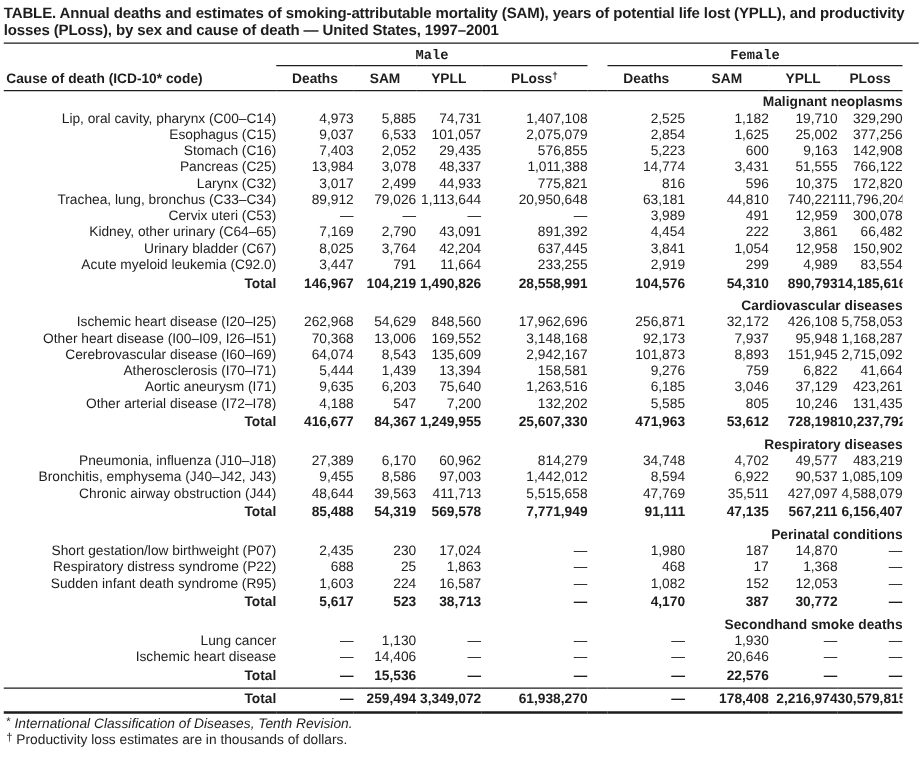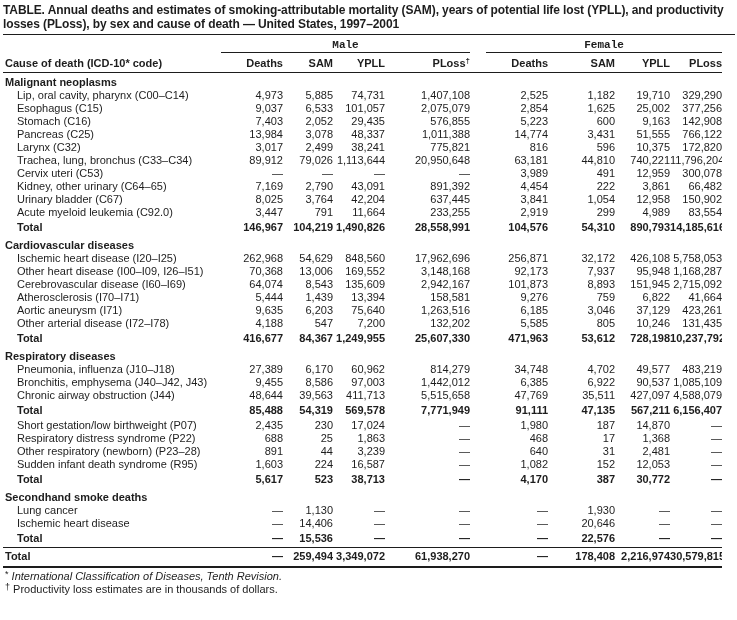--- a/index.html
+++ b/index.html
@@ -56,31 +56,31 @@
     padding-bottom: 1px;
     font-family: Liberation Mono, monospace;
   }
   tr.subhead th {
     border-bottom: 1.5px solid #1d1d1d;
     padding-top: 4px;
     padding-bottom: 3px;
     margin-top: 12px;
   }
   th.cause-head { text-align: left; padding-left: 2px; }
-  th.num-head   { text-align: right; }
+  th.num-head   { text-align: center; }
   th sup { font-size: 8px; vertical-align: top; line-height: 1; }
   tbody td {
     padding: 0;
     height: 13px;
     line-height: 13px;
     font-size: 11px;
     white-space: nowrap;
     overflow: hidden;
   }
-  td.label { text-align: left; padding-left: 2px; }
+  td.label { text-align: right; padding-left: 2px; }
   td.num   { text-align: right; }
   tr.section td        { font-weight: bold; padding-top: 3px; }
   tr.item td.label     { padding-left: 14px; }
   tr.total td          { font-weight: bold; padding-top: 2px; padding-bottom: 2px; }
   tr.total td.label    { padding-left: 14px; }
   tr.burn td.label     { font-weight: bold; }
   tr.burn td           { padding-top: 2px; padding-bottom: 1px; }
   tr.grand td {
     font-weight: bold;
     border-top: 1px solid #1d1d1d;
@@ -187,21 +187,21 @@
           <td></td>
           <td class="num">14,774</td>
           <td class="num">3,431</td>
           <td class="num">51,555</td>
           <td class="num">766,122</td>
         </tr>
         <tr class="item">
           <td class="label">Larynx (C32)</td>
           <td class="num">3,017</td>
           <td class="num">2,499</td>
-          <td class="num">38,241</td>
+          <td class="num">44,933</td>
           <td class="num">775,821</td>
           <td></td>
           <td class="num">816</td>
           <td class="num">596</td>
           <td class="num">10,375</td>
           <td class="num">172,820</td>
         </tr>
         <tr class="item">
           <td class="label">Trachea, lung, bronchus (C33–C34)</td>
           <td class="num">89,912</td>
@@ -376,21 +376,21 @@
           <td class="num">49,577</td>
           <td class="num">483,219</td>
         </tr>
         <tr class="item">
           <td class="label">Bronchitis, emphysema (J40–J42, J43)</td>
           <td class="num">9,455</td>
           <td class="num">8,586</td>
           <td class="num">97,003</td>
           <td class="num">1,442,012</td>
           <td></td>
-          <td class="num">6,385</td>
+          <td class="num">8,594</td>
           <td class="num">6,922</td>
           <td class="num">90,537</td>
           <td class="num">1,085,109</td>
         </tr>
         <tr class="item">
           <td class="label">Chronic airway obstruction (J44)</td>
           <td class="num">48,644</td>
           <td class="num">39,563</td>
           <td class="num">411,713</td>
           <td class="num">5,515,658</td>
@@ -405,20 +405,23 @@
           <td class="num">85,488</td>
           <td class="num">54,319</td>
           <td class="num">569,578</td>
           <td class="num">7,771,949</td>
           <td></td>
           <td class="num">91,111</td>
           <td class="num">47,135</td>
           <td class="num">567,211</td>
           <td class="num">6,156,407</td>
         </tr>
+        <tr class="section">
+          <td class="label" colspan="10">Perinatal conditions</td>
+        </tr>
         <tr class="item">
           <td class="label">Short gestation/low birthweight (P07)</td>
           <td class="num">2,435</td>
           <td class="num">230</td>
           <td class="num">17,024</td>
           <td class="num">—</td>
           <td></td>
           <td class="num">1,980</td>
           <td class="num">187</td>
           <td class="num">14,870</td>
@@ -427,32 +430,20 @@
         <tr class="item">
           <td class="label">Respiratory distress syndrome (P22)</td>
           <td class="num">688</td>
           <td class="num">25</td>
           <td class="num">1,863</td>
           <td class="num">—</td>
           <td></td>
           <td class="num">468</td>
           <td class="num">17</td>
           <td class="num">1,368</td>
-          <td class="num">—</td>
-        </tr>
-        <tr class="item">
-          <td class="label">Other respiratory (newborn) (P23–28)</td>
-          <td class="num">891</td>
-          <td class="num">44</td>
-          <td class="num">3,239</td>
-          <td class="num">—</td>
-          <td></td>
-          <td class="num">640</td>
-          <td class="num">31</td>
-          <td class="num">2,481</td>
           <td class="num">—</td>
         </tr>
         <tr class="item">
           <td class="label">Sudden infant death syndrome (R95)</td>
           <td class="num">1,603</td>
           <td class="num">224</td>
           <td class="num">16,587</td>
           <td class="num">—</td>
           <td></td>
           <td class="num">1,082</td>

